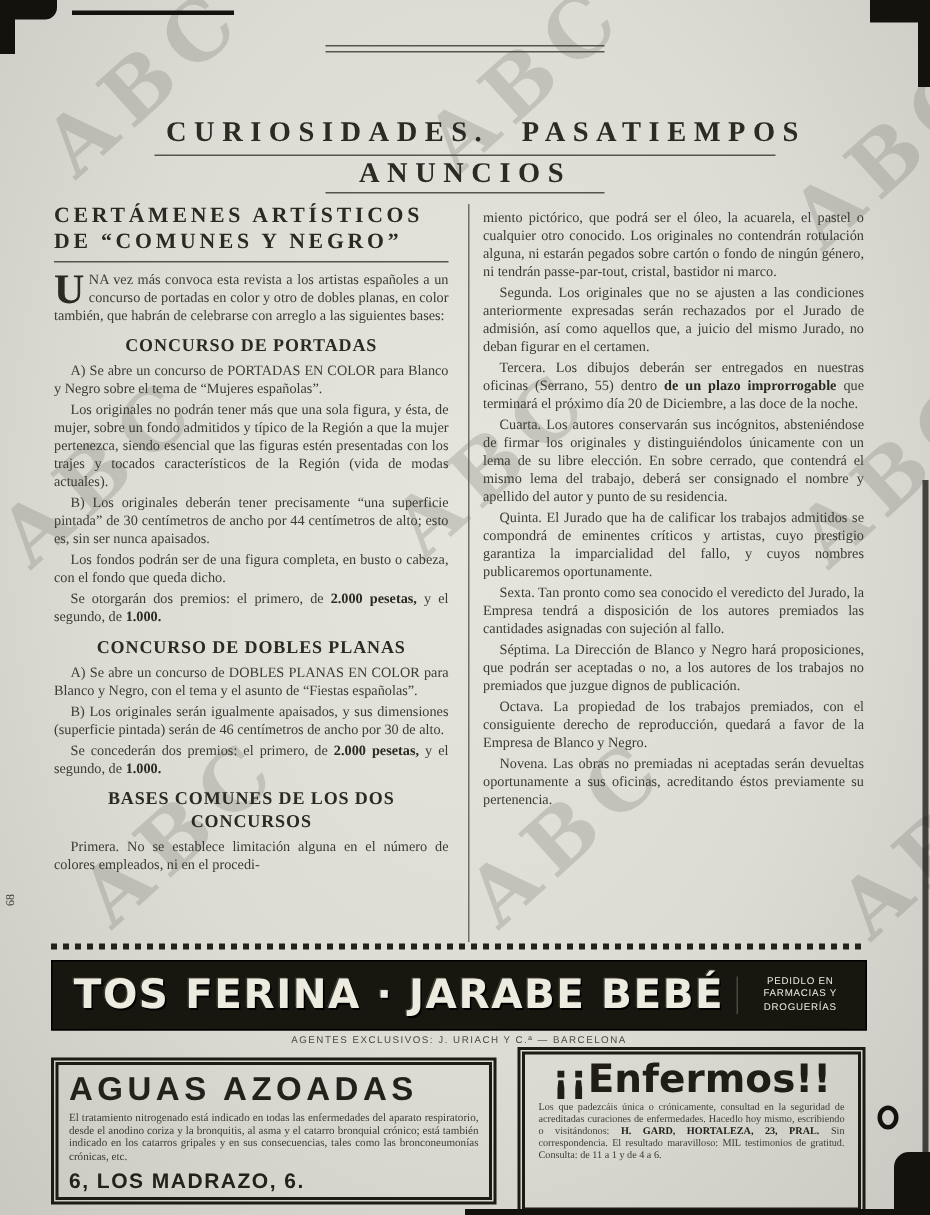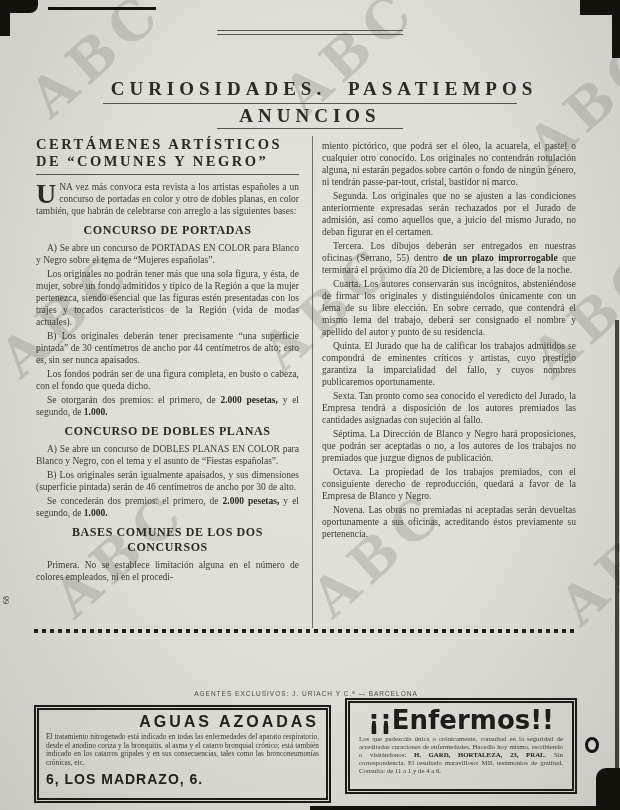--- a/index.html
+++ b/index.html
@@ -56,27 +56,27 @@
   #banner-headline { flex:1; text-align:center; white-space:nowrap;
             font-family:"DejaVu Sans",sans-serif; font-weight:bold; font-size:27px; letter-spacing:1px;
             text-shadow:1px 1px 0 #000, -1px -1px 0 #3a3930; }
   #banner-side { width:80px; text-align:center; font-family:"Liberation Sans",sans-serif;
             font-size:6.5px; line-height:8.5px; letter-spacing:0.5px; border-left:1px solid #4a4940; padding-left:4px; }
   #banner-footer { position:absolute; left:34px; top:690px; width:544px; text-align:center; z-index:1;
             font-family:"Liberation Sans",sans-serif; font-size:6.5px; letter-spacing:1px; color:#4b4941; }
   
   #aguas { position:absolute; left:34px; top:705px; width:297px; height:98px; z-index:1;
            border:5px double #1d1b13; padding:3px 7px; }
-  #aguas-h { text-align:right; font-family:"Liberation Sans",sans-serif; font-weight:bold;
-             font-size:16px; letter-spacing:3px; color:#23211a; }
+  #aguas-h { text-align:left; font-family:"Liberation Sans",sans-serif; font-weight:bold;
+             font-size:22px; letter-spacing:3px; color:#23211a; }
   #aguas-body { font-size:7.4px; line-height:8.6px; text-align:justify; color:#3c3a32; margin-top:2px; }
   #aguas-addr { text-align:left; font-family:"Liberation Sans",sans-serif; font-weight:bold;
                 font-size:14px; letter-spacing:1px; margin-top:4px; color:#23211a; }
   
-  #enfermos { position:absolute; left:345px; top:698px; width:232px; height:96px; z-index:1;
+  #enfermos { position:absolute; left:345px; top:698px; width:232px; height:112px; z-index:1;
               border:5px double #1d1b13; padding:2px 9px; }
   #enfermos-h { text-align:center; font-family:"DejaVu Sans",sans-serif; font-weight:bold;
                 font-size:26px; line-height:30px; color:#1f1d15; }
   #enfermos-body { font-size:6.8px; line-height:7.9px; text-align:justify; color:#3c3a32; }
   #enfermos-body b { color:#23211a; }
 </style>
 </head>
 <body>
 
 <div id="page">
@@ -152,20 +152,28 @@
     <p>Cuarta. Los autores conservarán sus incógnitos, absteniéndose de firmar los originales y distinguiéndolos únicamente con un lema de su libre elección. En sobre cerrado, que contendrá el mismo lema del trabajo, deberá ser consignado el nombre y apellido del autor y punto de su residencia.</p>
     <p>Quinta. El Jurado que ha de calificar los trabajos admitidos se compondrá de eminentes críticos y artistas, cuyo prestigio garantiza la imparcialidad del fallo, y cuyos nombres publicaremos oportunamente.</p>
     <p>Sexta. Tan pronto como sea conocido el veredicto del Jurado, la Empresa tendrá a disposición de los autores premiados las cantidades asignadas con sujeción al fallo.</p>
     <p>Séptima. La Dirección de Blanco y Negro hará proposiciones, que podrán ser aceptadas o no, a los autores de los trabajos no premiados que juzgue dignos de publicación.</p>
     <p>Octava. La propiedad de los trabajos premiados, con el consiguiente derecho de reproducción, quedará a favor de la Empresa de Blanco y Negro.</p>
     <p>Novena. Las obras no premiadas ni aceptadas serán devueltas oportunamente a sus oficinas, acreditando éstos previamente su pertenencia.</p>
   </div>
 
   <div id="dots"></div>
 
+  <div id="banner">
+    <div id="banner-headline">TOS FERINA · JARABE BEBÉ</div>
+    <div id="banner-side">
+      <div>PEDIDLO EN</div>
+      <div>FARMACIAS Y</div>
+      <div>DROGUERÍAS</div>
+    </div>
+  </div>
   <div id="banner-footer">AGENTES EXCLUSIVOS: J. URIACH Y C.ª — BARCELONA</div>
 
   <div id="aguas">
     <div id="aguas-h">AGUAS AZOADAS</div>
     <div id="aguas-body">El tratamiento nitrogenado está indicado en todas las enfermedades del aparato respiratorio, desde el anodino coriza y la bronquitis, al asma y el catarro bronquial crónico; está también indicado en los catarros gripales y en sus consecuencias, tales como las bronconeumonías crónicas, etc.</div>
     <div id="aguas-addr">6, LOS MADRAZO, 6.</div>
   </div>
 
   <div id="enfermos">
     <div id="enfermos-h">¡¡Enfermos!!</div>

